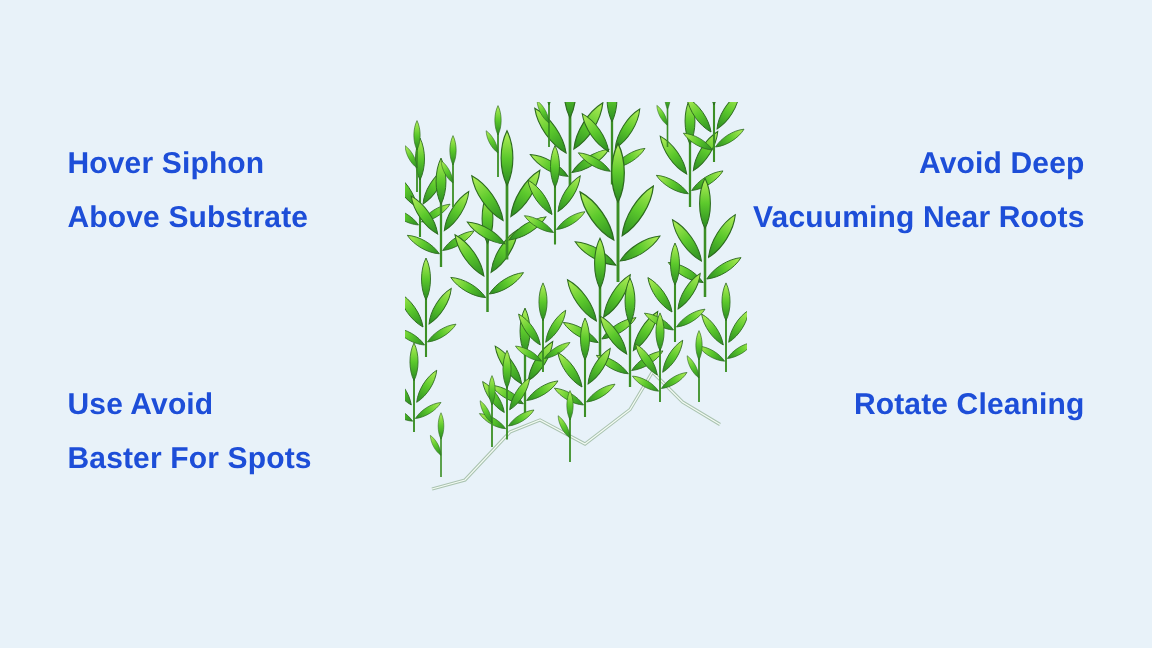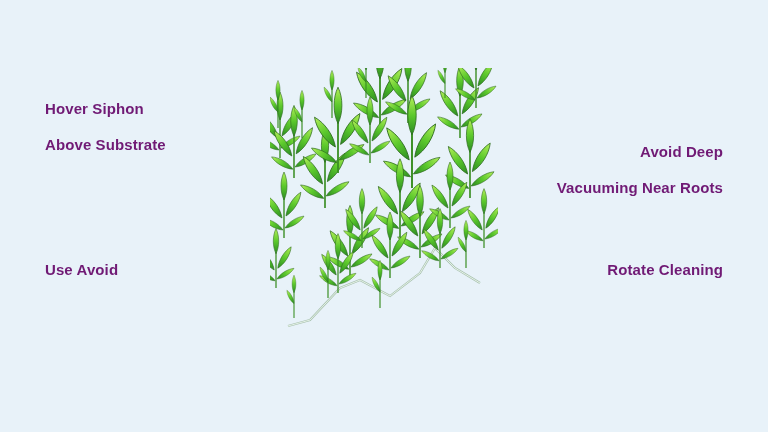--- a/index.html
+++ b/index.html
@@ -9,60 +9,61 @@
       height: 432px;
       overflow: hidden;
     }
     body {
       background: #e8f2f9;
       font-family: "Liberation Sans", "DejaVu Sans", sans-serif;
       position: relative;
     }
     .tip {
       position: absolute;
-      color: #701a75;
+      color: #1d4ed8;
       font-weight: bold;
-      font-size: 15px;
+      font-size: 20px;
       line-height: 36px;
       white-space: nowrap;
       letter-spacing: 0.1px;
     }
     .tip span { display: block; }
     .tip.left { left: 45px; text-align: left; }
     .tip.right { right: 45px; text-align: right; }
     #tip-tl { top: 91px; }
     #tip-tr { top: 91px; }
     #tip-bl { top: 252px; }
     #tip-br { top: 252px; }
     .plant-art {
       position: absolute;
       left: 270px;
       top: 68px;
       width: 228px;
       height: 262px;
     }
     .plant-art svg { width: 100%; height: 100%; display: block; }
     
-    #tip-tr { z-index: 2; margin-top: 43px; }
+    #tip-tr { z-index: 2; }
   </style>
 </head>
 <body>
 
 <div class="tip left" id="tip-tl">
   <span>Hover Siphon</span>
   <span>Above Substrate</span>
 </div>
 
 <div class="tip right" id="tip-tr">
   <span>Avoid Deep</span>
   <span>Vacuuming Near Roots</span>
 </div>
 
 <div class="tip left" id="tip-bl">
   <span>Use Avoid</span>
+  <span>Baster For Spots</span>
 </div>
 
 <div class="tip right" id="tip-br">
   <span>Rotate Cleaning</span>
 </div>
 
 <div class="plant-art">
   <svg viewBox="0 0 228 262">
     <defs>
       <linearGradient id="leafG" x1="0" y1="0" x2="0" y2="1">

